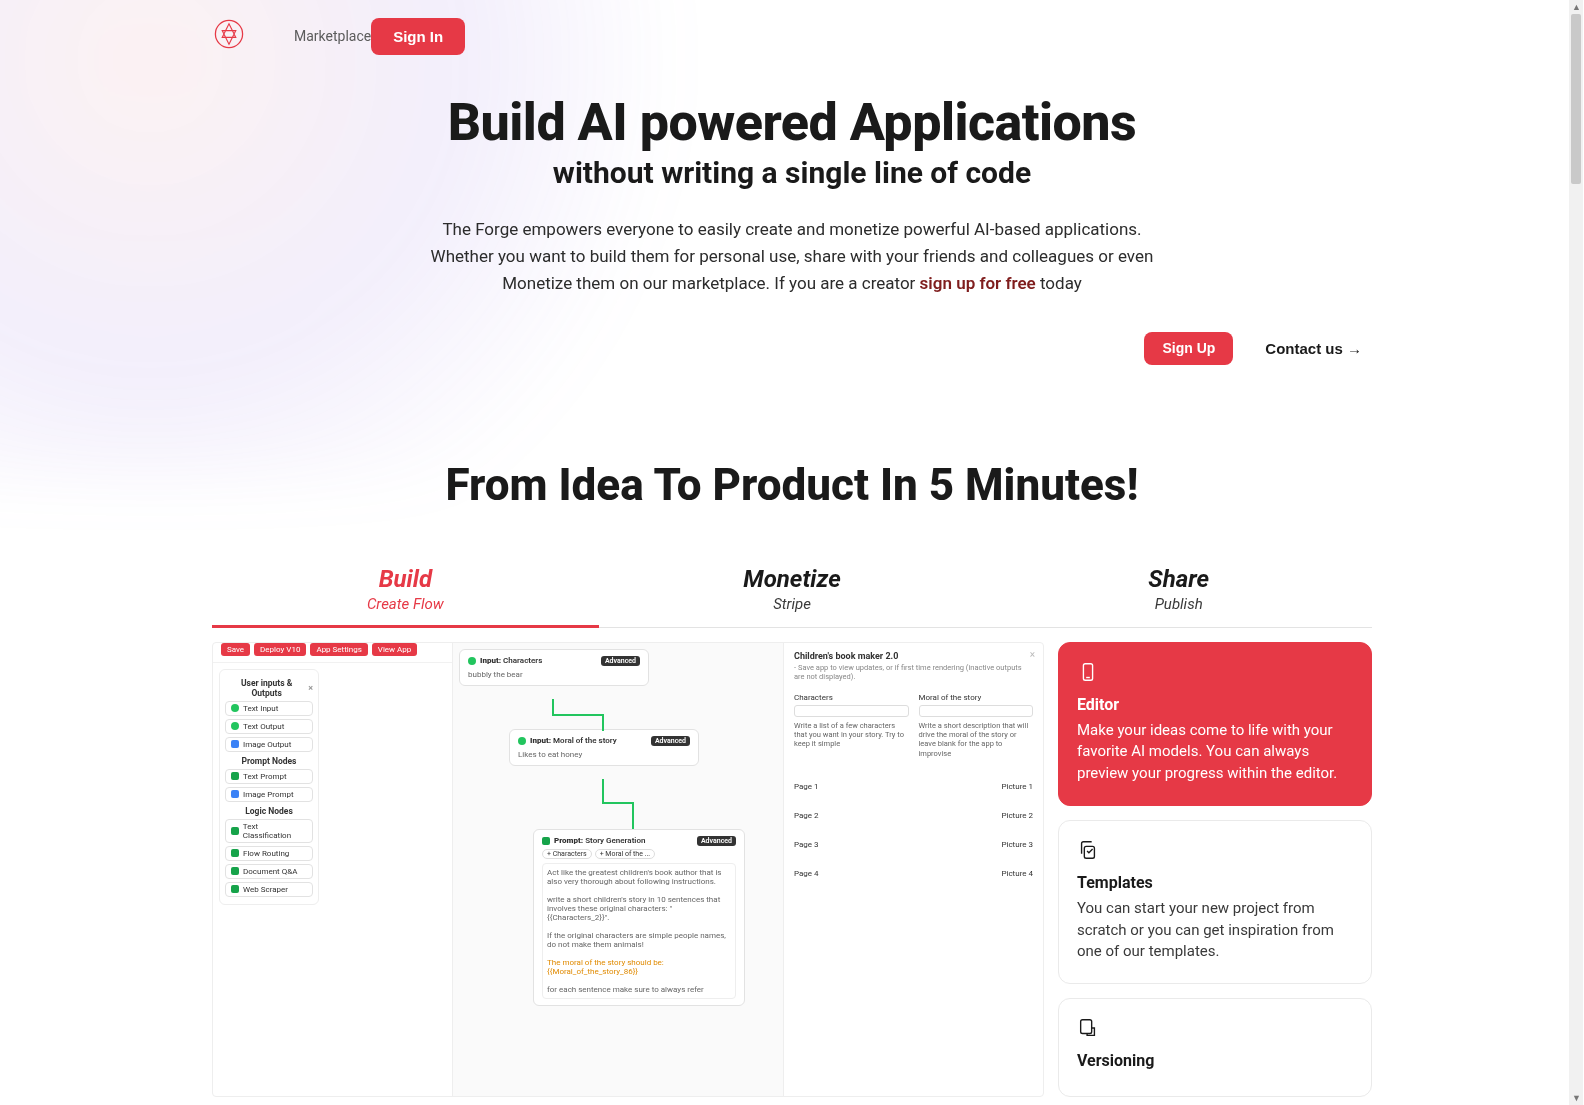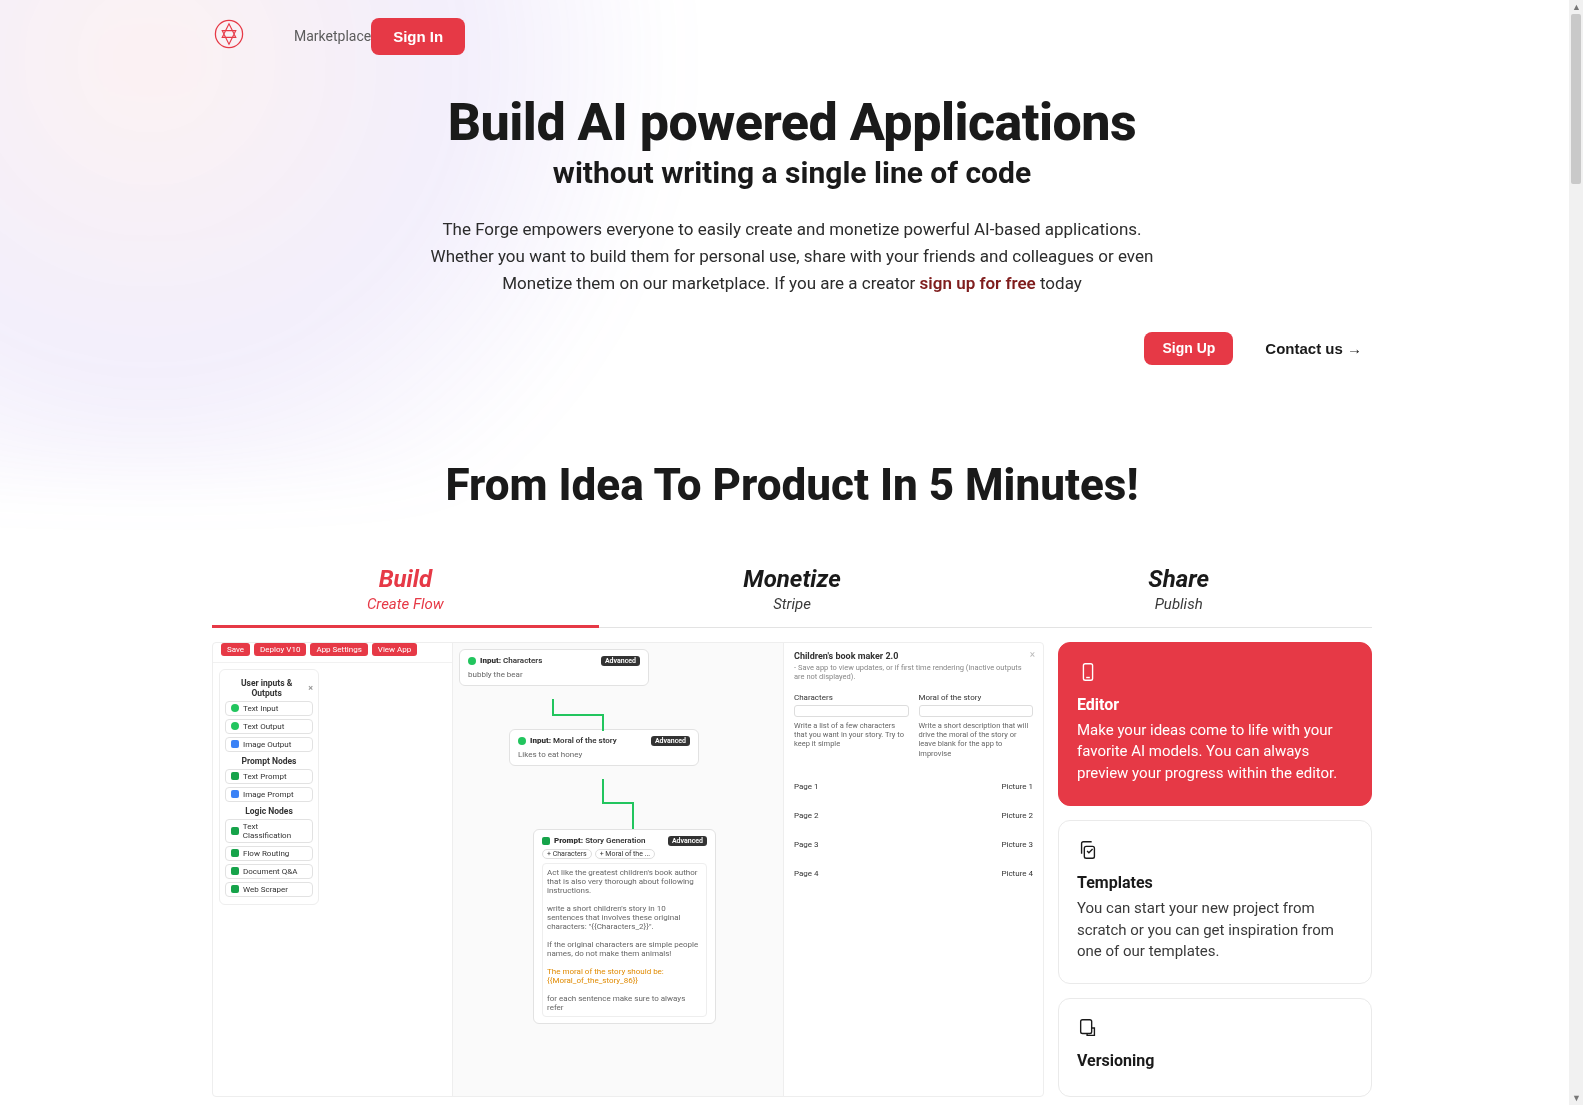--- a/index.html
+++ b/index.html
@@ -216,21 +216,21 @@
             <div class="body">bubbly the bear</div>
           </div>
           <div class="me-node" style="top:86px;left:56px;">
             <div class="hdr">
                 <span class="dot-g"></span>
                 <span><b>Input:</b> <span>Moral of the story</span></span>
                 <span class="badge">Advanced</span>
               </div>
             <div class="body">Likes to eat honey</div>
           </div>
-          <div class="me-node" style="top:186px;left:80px;width:183px;">
+          <div class="me-node" style="top:186px;left:80px;width:212px;">
             <div class="hdr">
                 <span class="dot-doc"></span>
                 <span><b>Prompt:</b> <span>Story Generation</span></span>
                 <span class="badge">Advanced</span>
               </div>
             <div style="display:flex;gap:3px;margin-top:3px;">
               <span style="border:1px solid #ddd;border-radius:8px;padding:0 4px;font-size:7px;">+ Characters</span>
               <span style="border:1px solid #ddd;border-radius:8px;padding:0 4px;font-size:7px;">+ Moral of the ...</span>
             </div>
             <div class="body" style="border:1px solid #eee;border-radius:4px;padding:4px;margin-top:4px;">

